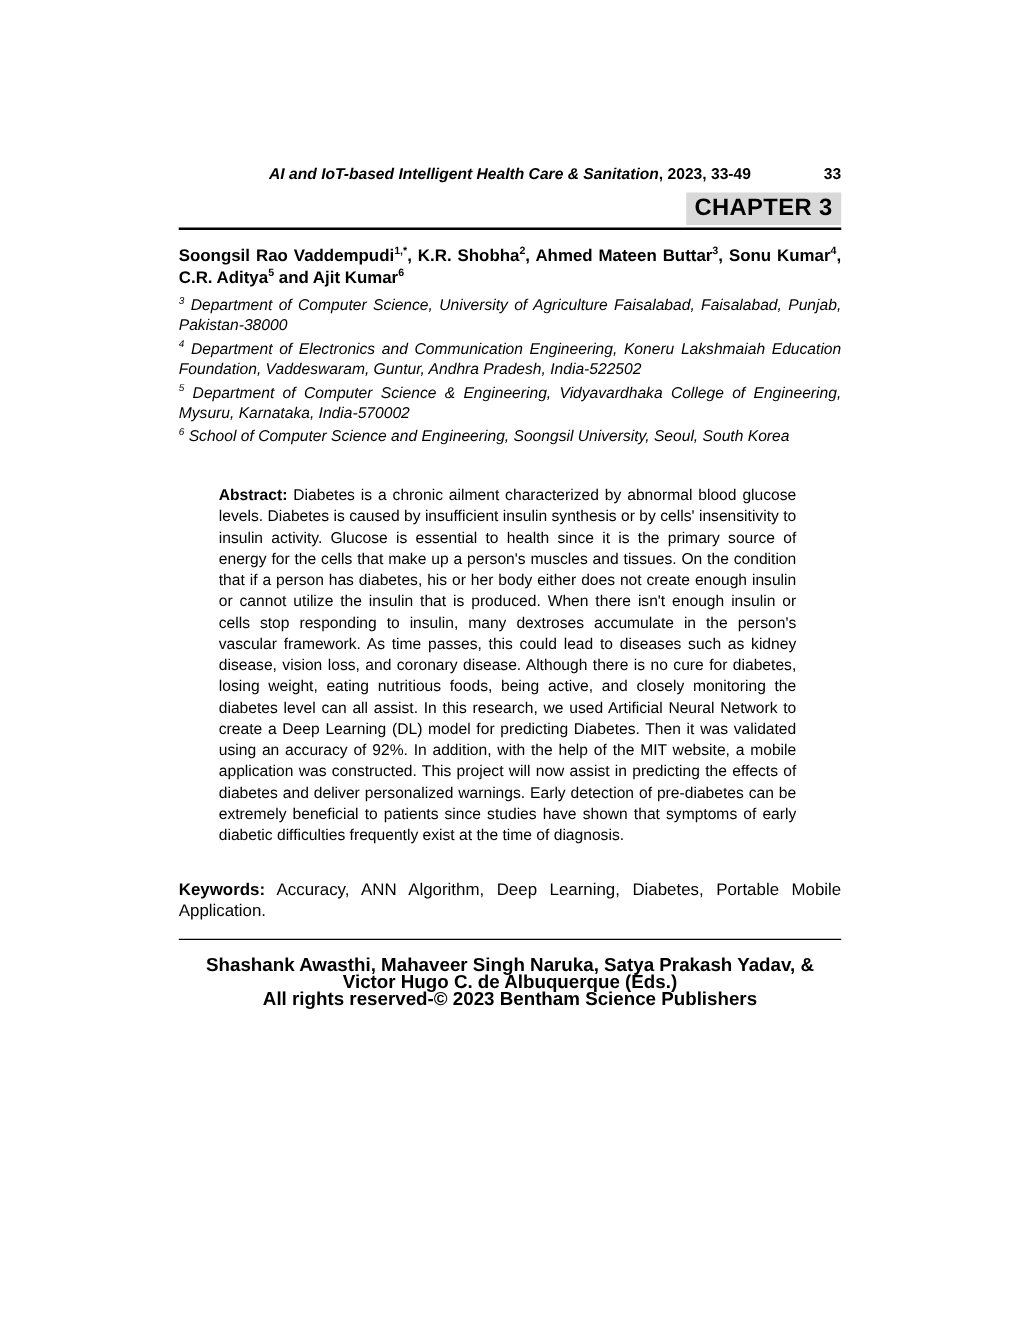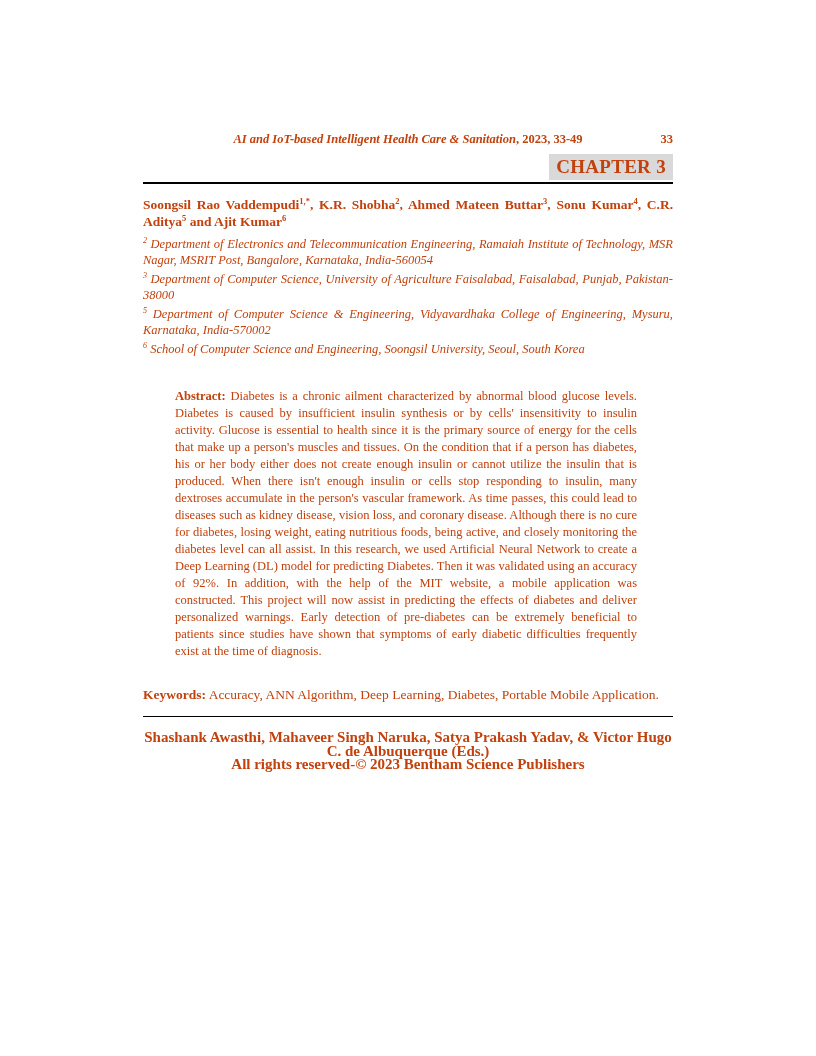--- a/index.html
+++ b/index.html
@@ -1,22 +1,22 @@
 <!DOCTYPE html>
 <html><head>
 <meta charset="utf-8">
 <style>
   html,body { margin:0; padding:0; background:#e8e8e8; }
   .page {
     position:relative;
     width:816px; height:1056px;
     margin:0 auto;
     background:#ffffff;
-    font-family:Liberation Serif, serif;
-    color:#c2410c;
+    font-family:Liberation Sans, sans-serif;
+    color:#000000;
     overflow:hidden;
   }
   .content {
     position:absolute;
     left:143px; top:132px;
     width:530px;
   }
   
   .running-header {
     position:relative;
@@ -125,22 +125,22 @@
 
     <div class="chapter-row">
       <span class="chapter-box" style="background: rgb(217, 217, 217);">CHAPTER 3</span>
     </div>
     <hr class="rule">
 
 
     <p class="authors"><span></span><span>Soongsil Rao Vaddempudi</span><sup>1,*</sup><span>, </span><span>K.R. Shobha</span><sup>2</sup><span>, </span><span>Ahmed Mateen Buttar</span><sup>3</sup><span>, </span><span>Sonu Kumar</span><sup>4</sup><span>, </span><span>C.R. Aditya</span><sup>5</sup><span> and </span><span>Ajit Kumar</span><sup>6</sup></p>
 
     <div class="affiliations">
-      <p><sup>2</sup><span> Department of Electronics and Telecommunication Engineering, Ramaiah Institute of Technology, MSR Nagar, MSRIT Post, Bangalore, Karnataka, India-560054</span></p>
       <p><sup>3</sup><span> Department of Computer Science, University of Agriculture Faisalabad, Faisalabad, Punjab, Pakistan-38000</span></p>
+      <p><sup>4</sup><span> Department of Electronics and Communication Engineering, Koneru Lakshmaiah Education Foundation, Vaddeswaram, Guntur, Andhra Pradesh, India-522502</span></p>
       <p><sup>5</sup><span> Department of Computer Science &amp; Engineering, Vidyavardhaka College of Engineering, Mysuru, Karnataka, India-570002</span></p>
       <p><sup>6</sup><span> School of Computer Science and Engineering, Soongsil University, Seoul, South Korea</span></p>
     </div>
 
     <div class="abstract"><b>Abstract:</b><span> Diabetes is a chronic ailment characterized by abnormal blood glucose levels. Diabetes is caused by insufficient insulin synthesis or by cells' insensitivity to insulin activity. Glucose is essential to health since it is the primary source of energy for the cells that make up a person's muscles and tissues. On the condition that if a person has diabetes, his or her body either does not create enough insulin or cannot utilize the insulin that is produced. When there isn't enough insulin or cells stop responding to insulin, many dextroses accumulate in the person's vascular framework. As time passes, this could lead to diseases such as kidney disease, vision loss, and coronary disease. Although there is no cure for diabetes, losing weight, eating nutritious foods, being active, and closely monitoring the diabetes level can all assist. In this research, we used Artificial Neural Network to create a Deep Learning (DL) model for predicting Diabetes. Then it was validated using an accuracy of 92%. In addition, with the help of the MIT website, a mobile application was constructed. This project will now assist in predicting the effects of diabetes and deliver personalized warnings. Early detection of pre-diabetes can be extremely beneficial to patients since studies have shown that symptoms of early diabetic difficulties frequently exist at the time of diagnosis.</span></div>
 
     <p class="keywords"><b>Keywords:</b><span> Accuracy, ANN Algorithm, Deep Learning, Diabetes, Portable Mobile Application.</span></p>
 
     <hr class="footnote-rule">
 

